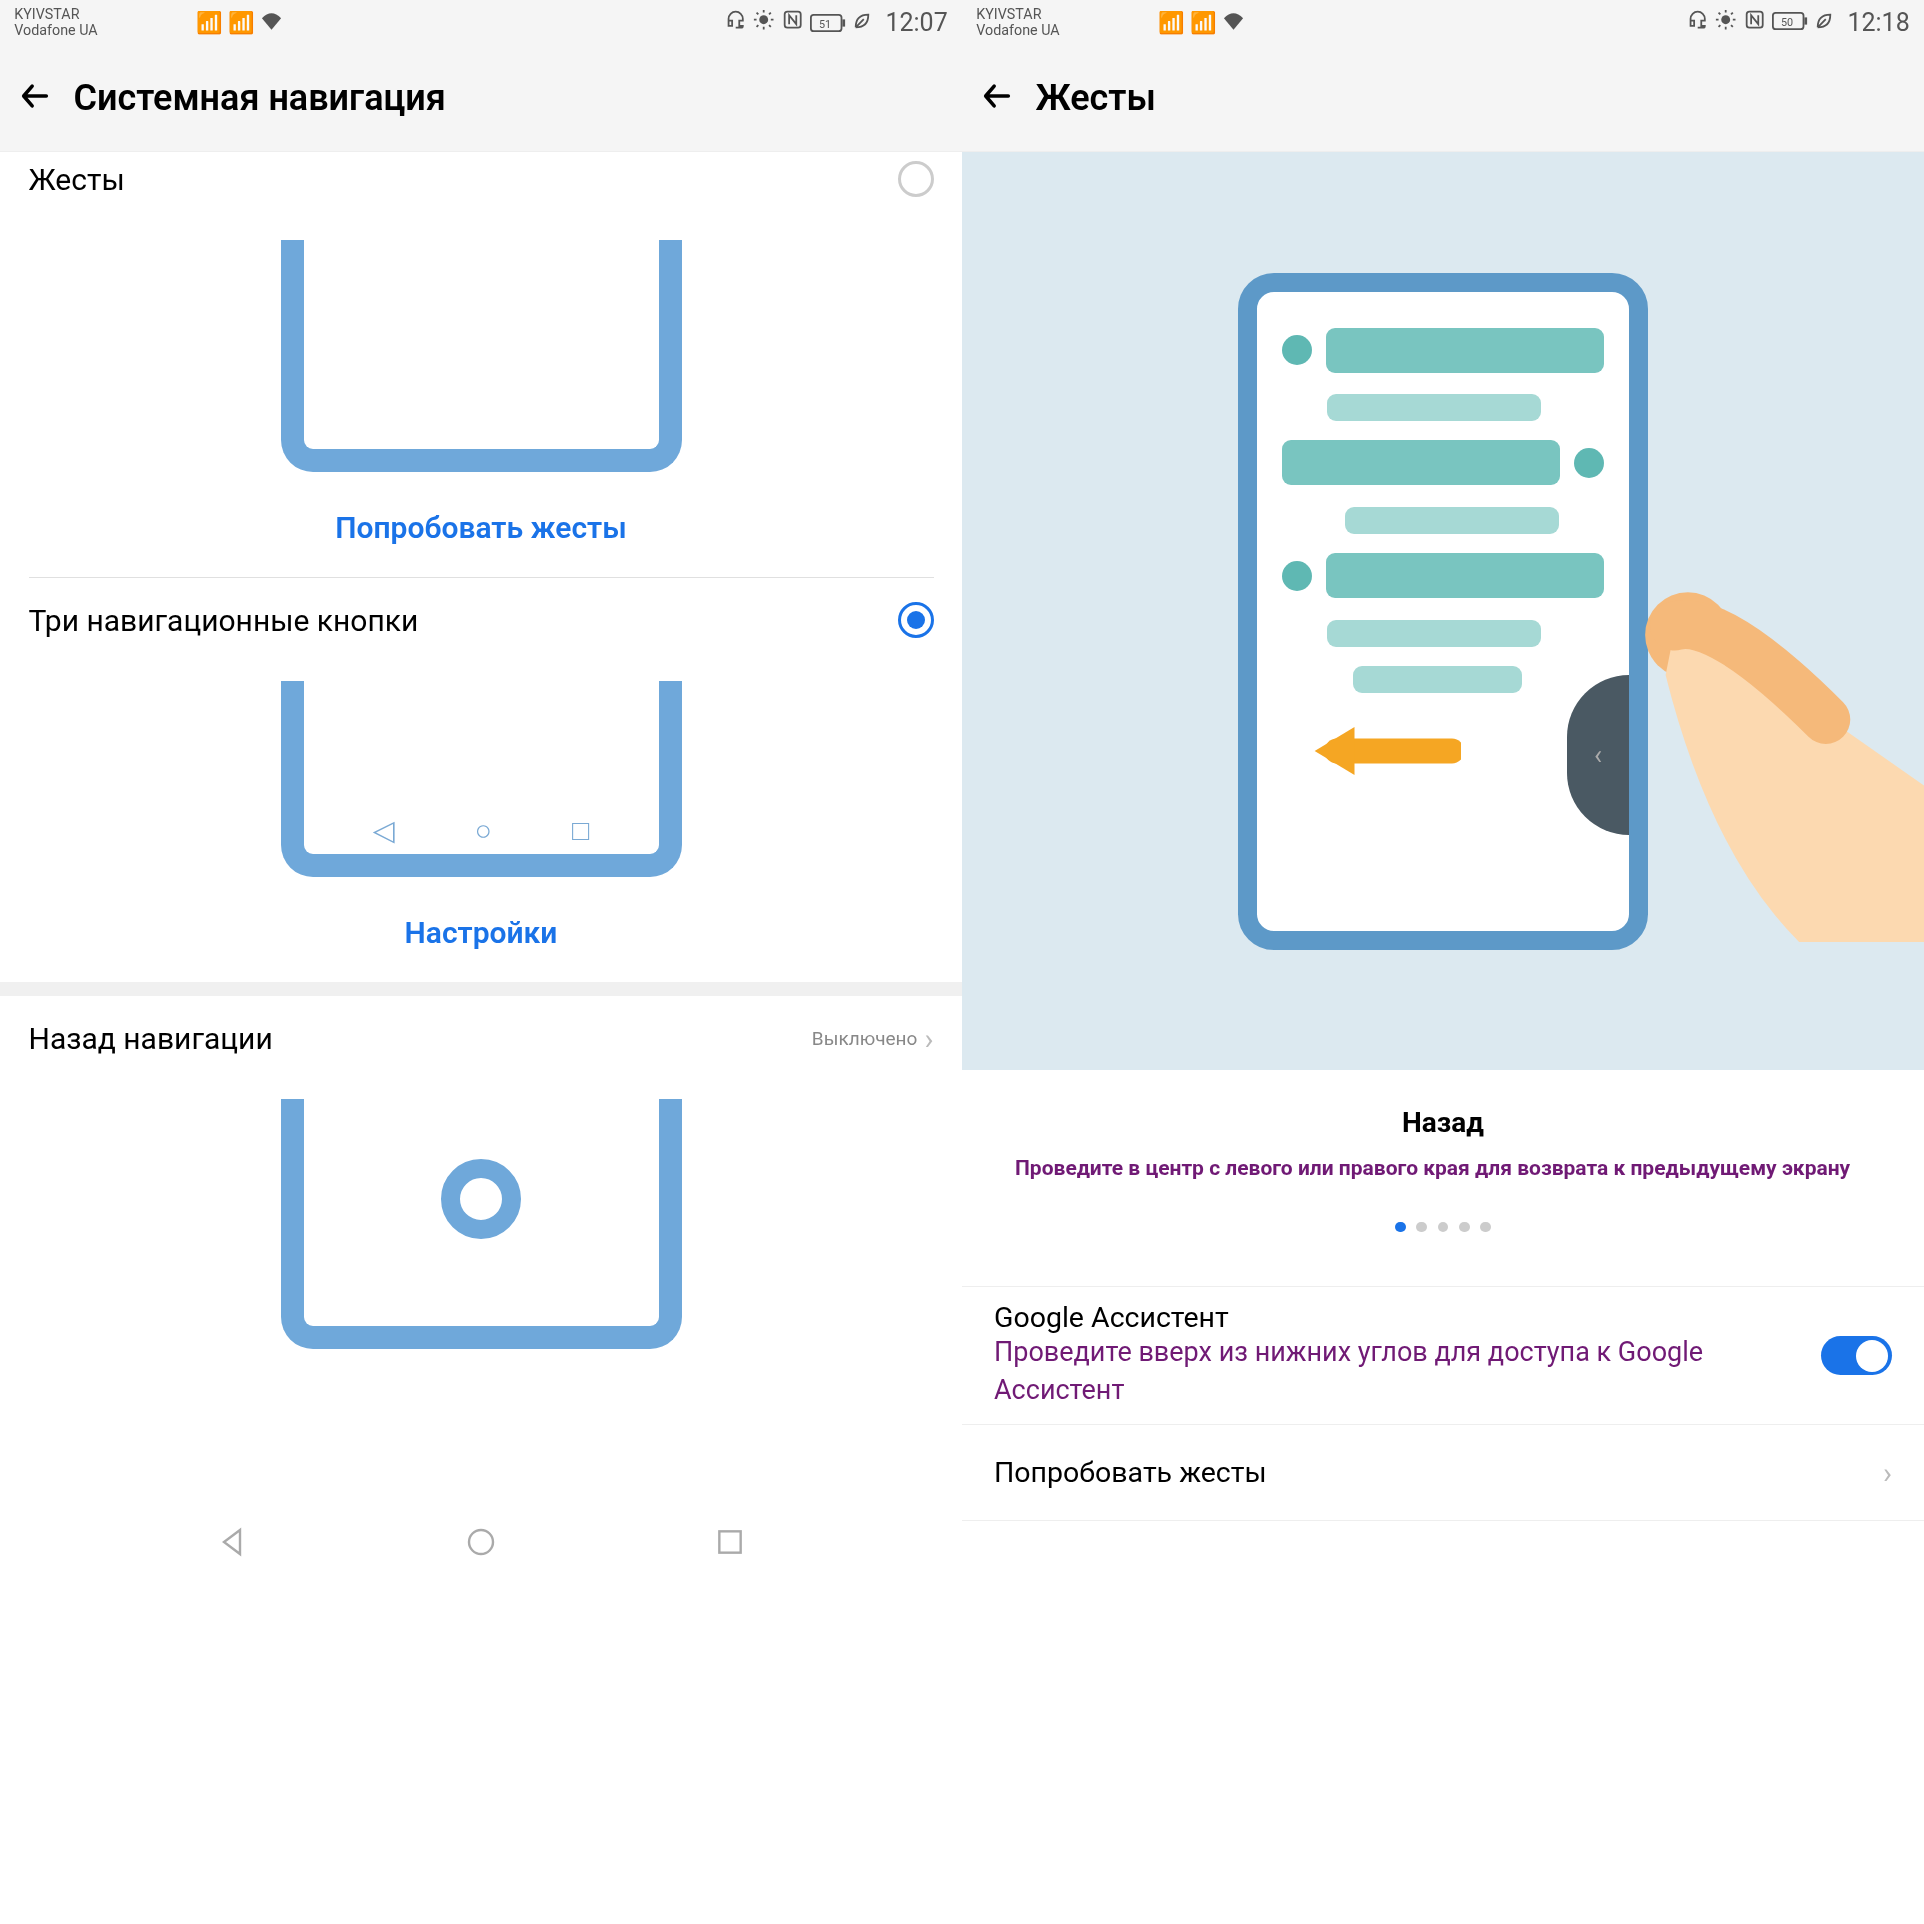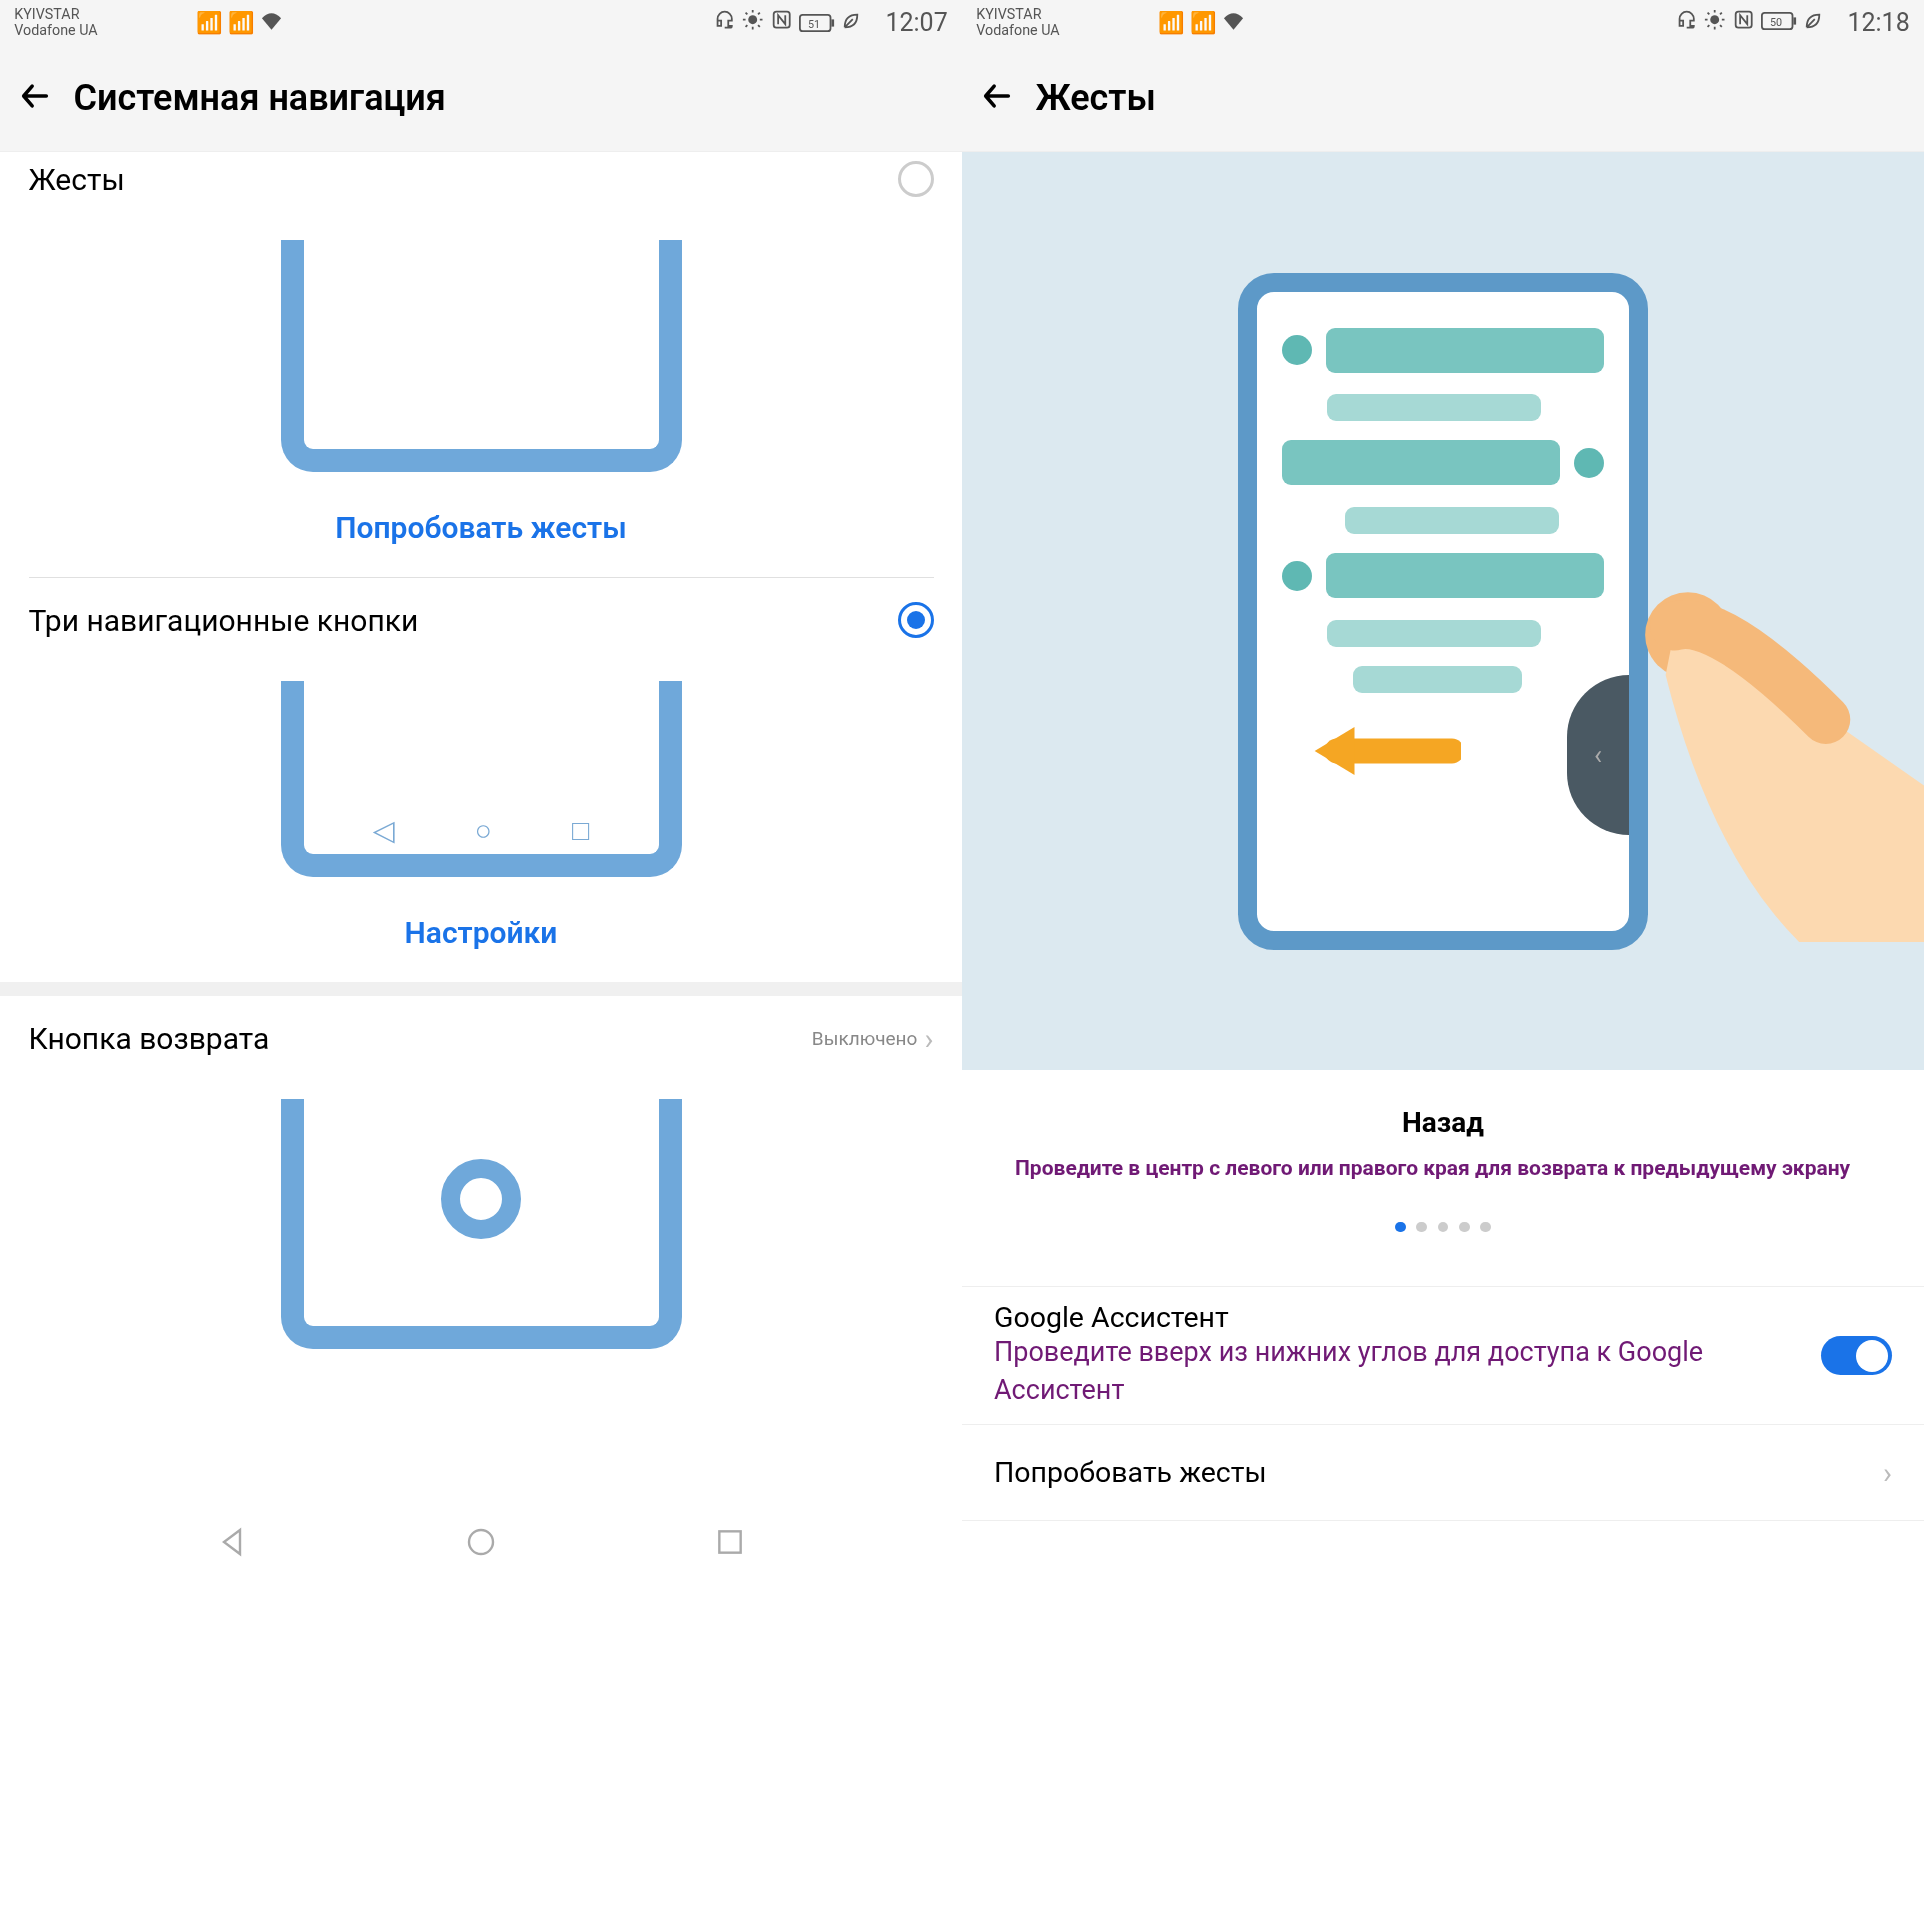--- a/index.html
+++ b/index.html
@@ -34,21 +34,21 @@
       flex-direction: column;
       line-height: 1.1;
     }
     .status-carrier { font-size: 14.3px; }
     .status-right {
       display: flex;
       align-items: center;
       gap: 7.1px;
     }
     .status-icon { font-size: 21.4px; }
-    .status-time { font-size: 25px; font-weight: 400; margin-left: 18px; }
+    .status-time { font-size: 25px; font-weight: 400; margin-left: 7px; }
 
     
     .app-bar {
       height: 107px;
       background: #f5f5f5;
       display: flex;
       align-items: center;
       padding: 0 18px;
       border-bottom: 0.9px solid #eee;
     }
@@ -318,21 +318,21 @@
           <span>○</span>
           <span>□</span>
         </div>
       </div>
     </div>
     <div class="link-row">Настройки</div>
 
     <div class="gap-bar"></div>
 
     <div class="section-row">
-      <span class="section-label">Кнопка возврата</span>
+      <span class="section-label">Назад навигации</span>
       <span style="display:flex;align-items:center;">
         <span class="section-value">Выключено</span>
         <span class="chevron-right">›</span>
       </span>
     </div>
     <div class="preview-wrap">
       <div class="phone-preview" style="height:250px;align-items:center;padding-bottom:0;">
         <div class="single-circle"></div>
       </div>
     </div>

